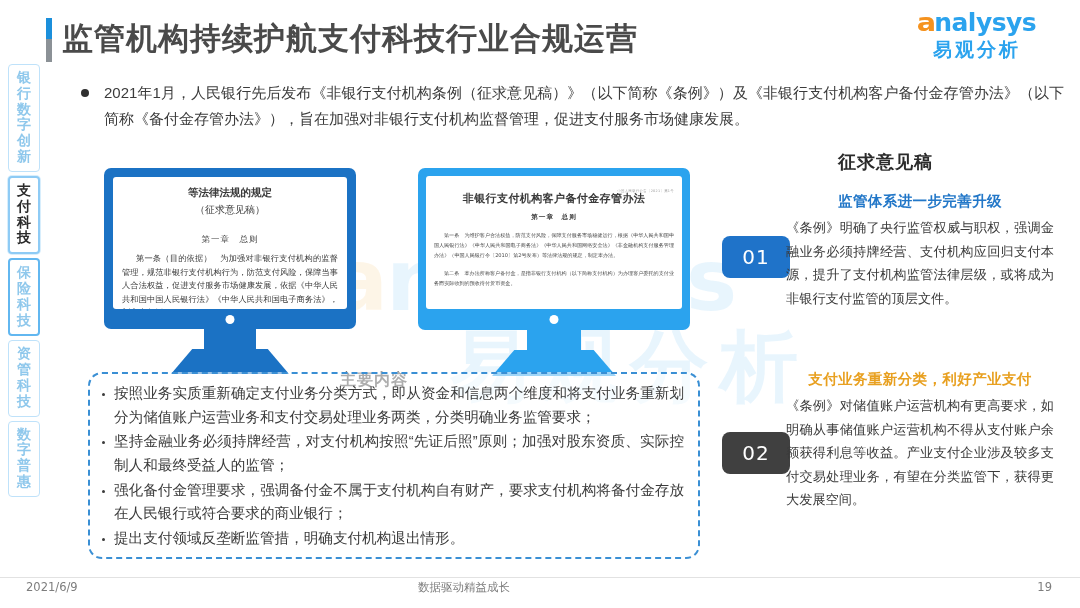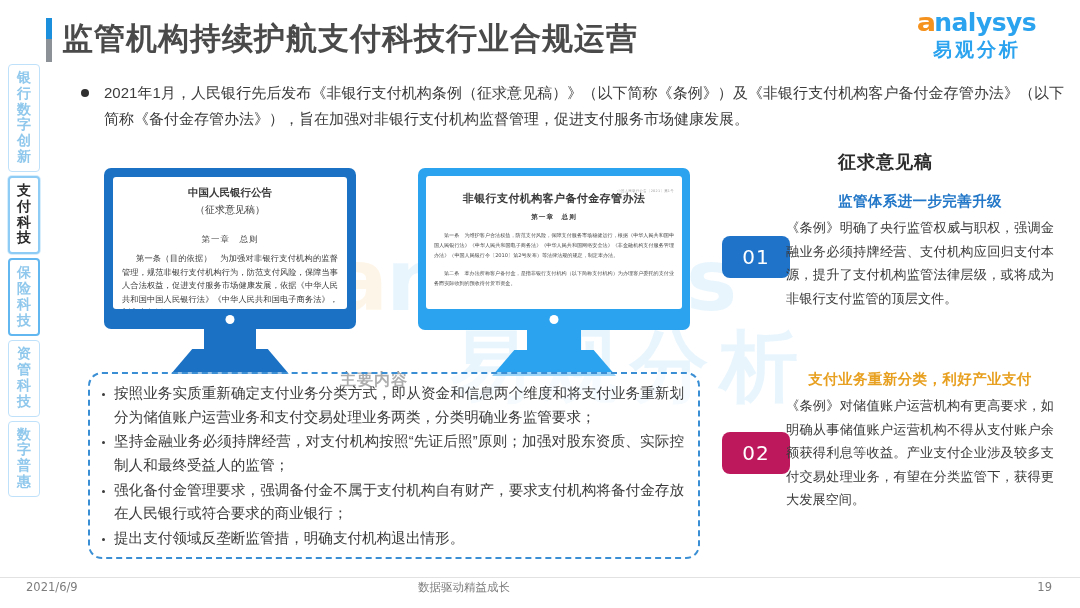--- a/index.html
+++ b/index.html
@@ -167,21 +167,21 @@
     position:absolute;left:838px;top:150px;
     font-size:18px;font-weight:700;color:#2b2b2b;letter-spacing:1px;
   }
   .badge{
     position:absolute;width:68px;height:42px;border-radius:8px;
     color:#fff;font-size:20px;font-family:"DejaVu Sans",sans-serif;
     display:flex;align-items:center;justify-content:center;
     letter-spacing:1px;
   }
   #badge-01{left:722px;top:236px;background:#1f73c9;}
-  #badge-02{left:722px;top:432px;background:#be185d;}
+  #badge-02{left:722px;top:432px;background:#404040;}
 
   .pnl{position:absolute;left:786px;width:268px;}
   #panel-1{top:192px;}
   #panel-2{top:370px;}
   .pnl-head{
     text-align:center;font-size:14.5px;font-weight:700;letter-spacing:.4px;
     margin-bottom:5px;
   }
   #panel-1 .pnl-head{color:#2277c8;}
   #panel-2 .pnl-head{color:#e8a020;}
@@ -252,21 +252,21 @@
     <span>惠</span>
   </div>
 </div>
 
 <div class="lead">2021年1月，人民银行先后发布《非银行支付机构条例（征求意见稿）》（以下简称《条例》）及《非银行支付机构客户备付金存管办法》（以下简称《备付金存管办法》），旨在加强对非银行支付机构监督管理，促进支付服务市场健康发展。</div>
 
 <div class="mon" id="monitor-1">
   <div class="bezel">
     <div class="screen">
       <div class="doc" id="doc-1">
-        <div class="doc-title">中国人民银行公告</div>
+        <div class="doc-title">等法律法规的规定</div>
         <div class="doc-sub">（征求意见稿）</div>
         <div class="doc-ch">第一章　总则</div>
         <div class="doc-p">第一条（目的依据）　为加强对非银行支付机构的监督管理，规范非银行支付机构行为，防范支付风险，保障当事人合法权益，促进支付服务市场健康发展，依据《中华人民共和国中国人民银行法》《中华人民共和国电子商务法》，制定本条例。</div>
       </div>
     </div>
     <div class="dot"></div>
   </div>
   <div class="neck"></div>
   <div class="base"></div>
 </div>

